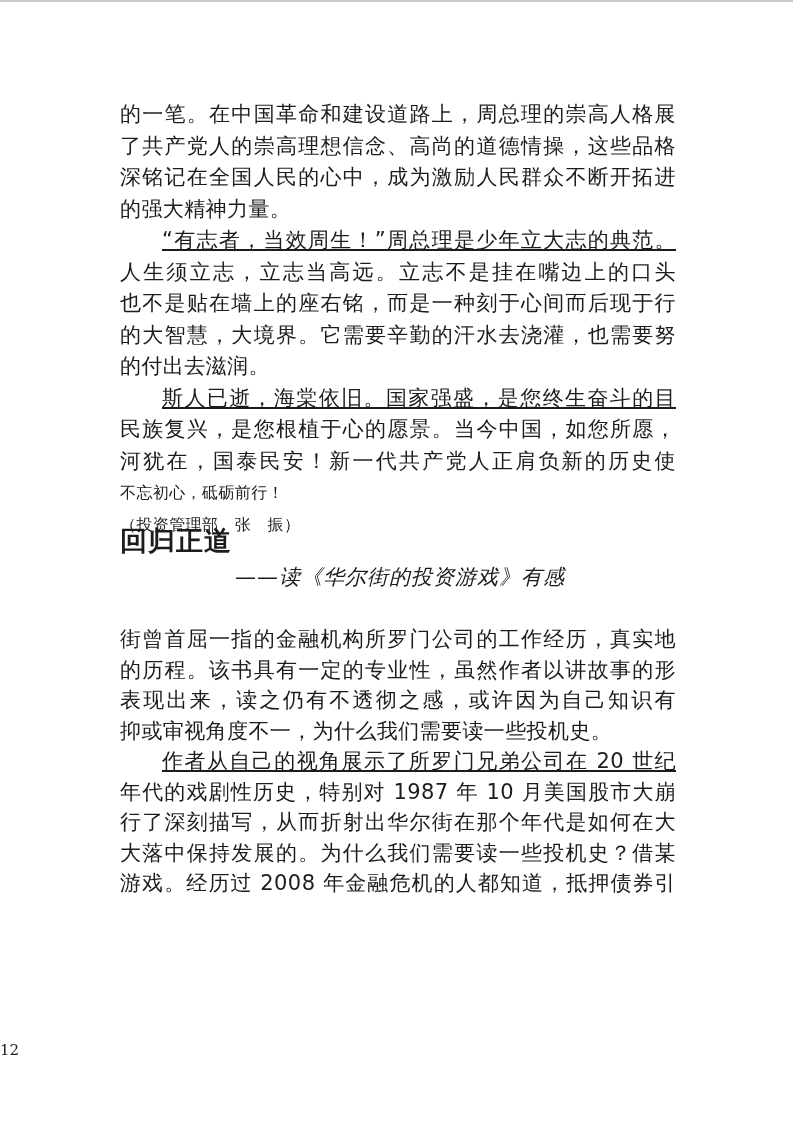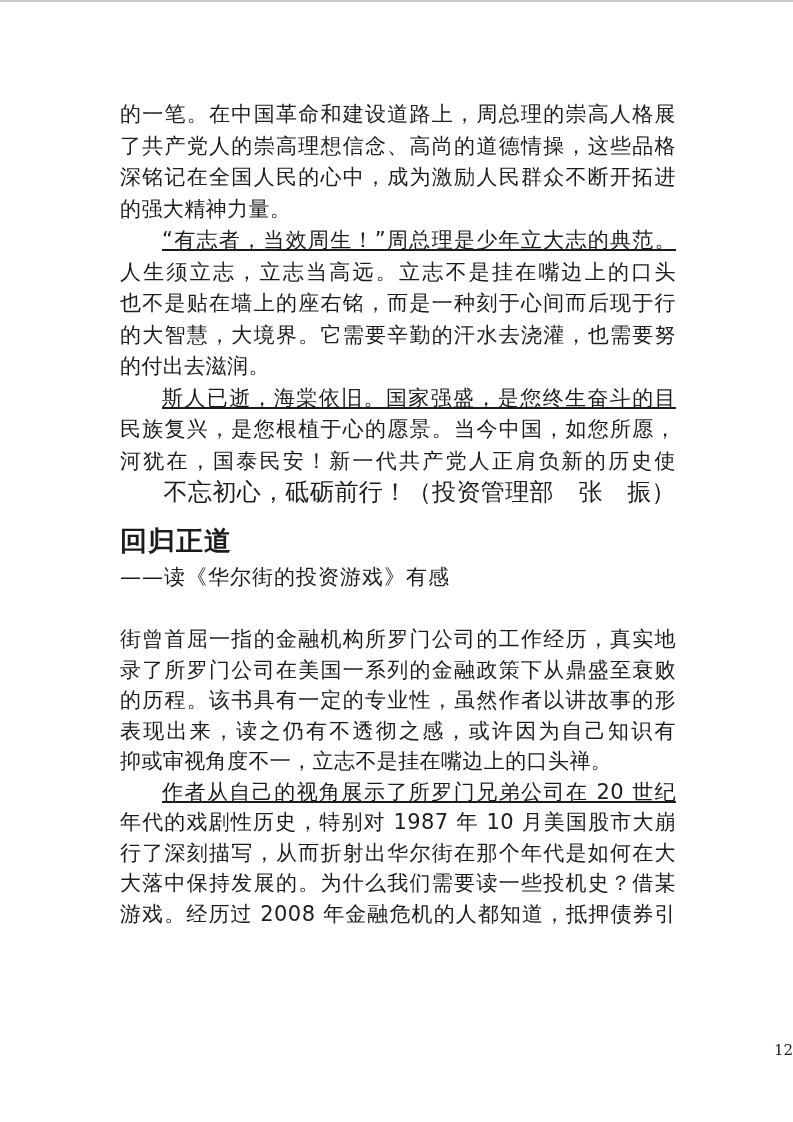--- a/index.html
+++ b/index.html
@@ -25,50 +25,52 @@
     text-align-last:justify;
     overflow:hidden;
     white-space:normal;
   }
   .a1 .line { line-height:31.5px; height:31.5px; }
   .a2 .line { line-height:30.5px; height:30.5px; }
   .line.indent { text-indent:42px;text-decoration:underline; }
   .line.endp { text-align-last:left; }
   .sig-line {
     display:flex;
-    justify-content:flex-end;
-    font-size:24px;
+    justify-content:space-between;
+    font-size:16px;
     line-height:31.5px;
     height:31.5px;
     letter-spacing:0.4px;
+    flex-direction:column;
   }
   .article-title {
     position:absolute;
     left:120px; top:522px;
     width:556px;
     margin:0;
     font-size:27px;
     font-weight:bold;
     line-height:34px;
     letter-spacing:1px;
   }
   .article-subtitle {
     position:absolute;
     left:120px; top:560px;
     width:560px;
     font-size:21px;
     line-height:30px;
-    text-align:left;
+    text-align:center;
     letter-spacing:1px;
+    font-style:italic;
   }
   .page-number {
     position:absolute;
     left:0; top:1039px;
     width:100%;
-    text-align:right;
+    text-align:left;
     font-family:"DejaVu Serif", serif;
     font-size:15px;
     line-height:18px;
     color:#222222;
   }
 </style>
 </head>
 <body>
 
 <div class="page">
@@ -93,24 +95,23 @@
       <span>不忘初心，砥砺前行！</span>
       <span>（投资管理部　张　振）</span>
     </div>
   </section>
 
   <h1 class="article-title">回归正道</h1>
   <div class="article-subtitle">——读《华尔街的投资游戏》有感</div>
 
   <section class="col a2" style="top:622px;">
     <div class="line">街曾首屈一指的金融机构所罗门公司的工作经历，真实地记</div>
-    <div class="line">录了所罗门公司在美国一系列的金融政策下从鼎盛至衰败</div>
     <div class="line">的历程。该书具有一定的专业性，虽然作者以讲故事的形式</div>
     <div class="line">表现出来，读之仍有不透彻之感，或许因为自己知识有限，</div>
-    <div class="line endp">抑或审视角度不一，立志不是挂在嘴边上的口头禅。</div>
+    <div class="line endp">抑或审视角度不一，为什么我们需要读一些投机史。</div>
 
     <div class="line indent">作者从自己的视角展示了所罗门兄弟公司在 20 世纪 80</div>
     <div class="line">年代的戏剧性历史，特别对 1987 年 10 月美国股市大崩盘进</div>
     <div class="line">行了深刻描写，从而折射出华尔街在那个年代是如何在大起</div>
     <div class="line">大落中保持发展的。为什么我们需要读一些投机史？借某资</div>
     <div class="line">游戏。经历过 2008 年金融危机的人都知道，抵押债券引起</div>
   </section>
 
   <div class="page-number">12</div>
 </div>

